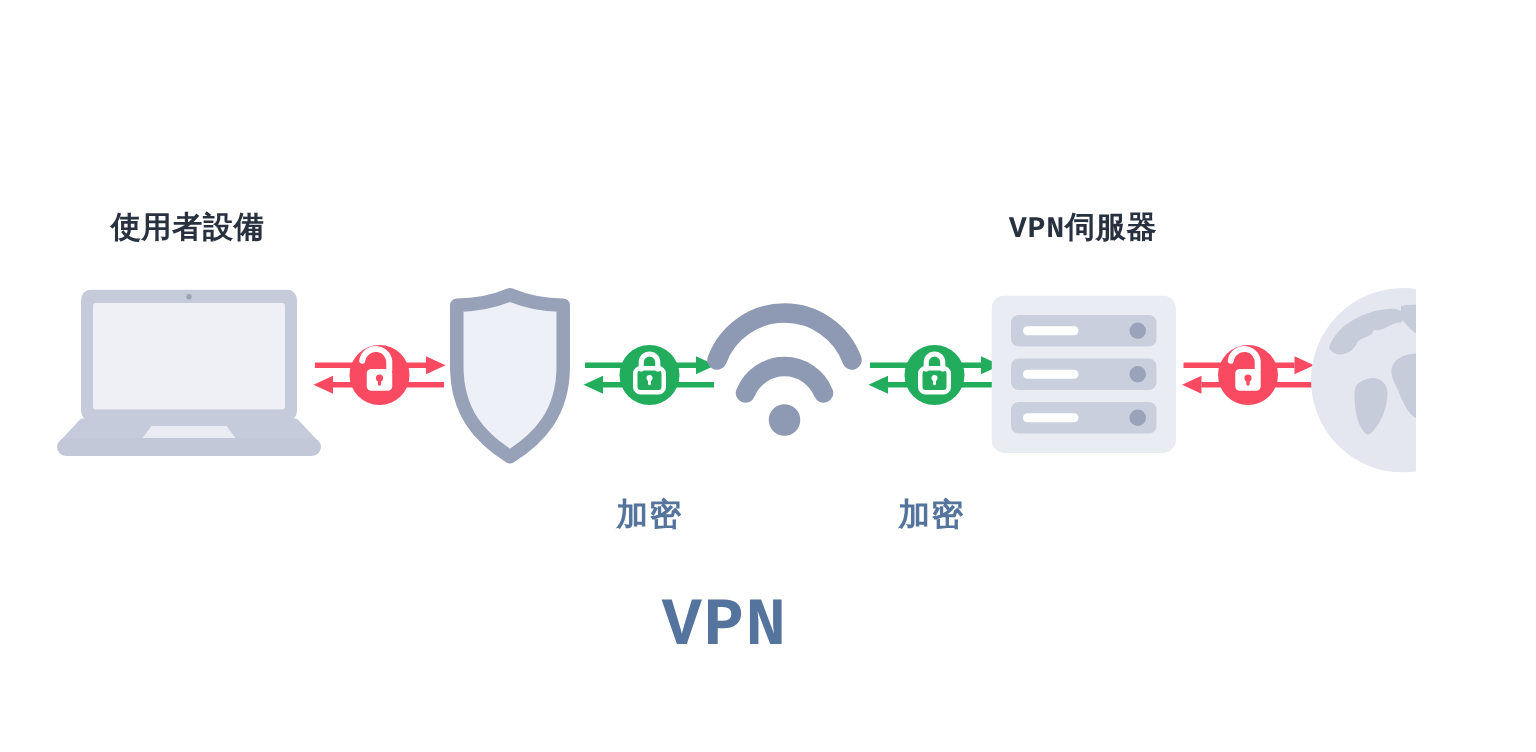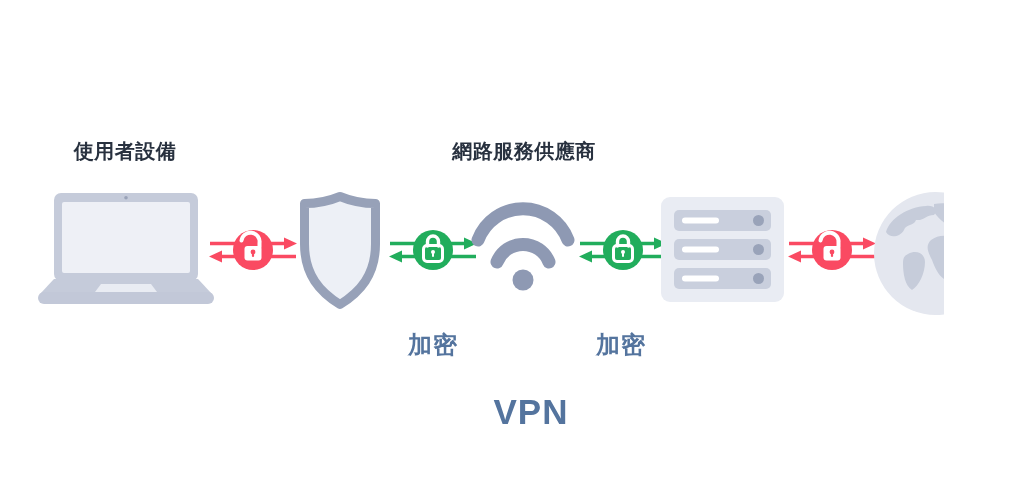--- a/index.html
+++ b/index.html
@@ -1,64 +1,64 @@
 <!DOCTYPE html>
 <html><head>
 <meta charset="utf-8">
 <style>
   html,body{margin:0;padding:0;background:#ffffff;}
   .canvas{
     position:relative;
     width:944px;height:501px;
     background:#ffffff;
-    font-family:Liberation Sans, sans-serif;
+    font-family:Liberation Mono, monospace;
     overflow:hidden;
     text-align:right;
   }
   .abs{position:absolute;}
   .node-label{
     position:absolute;
     top:138px;
     transform:translateX(-50%);
     font-size:20px;
     font-weight:700;
     color:#28313f;
     white-space:nowrap;
     letter-spacing:0.5px;
   }
   .enc-label{
     position:absolute;
     top:329px;
     transform:translateX(-50%);
-    font-size:24px;
+    font-size:21px;
     font-weight:700;
     color:#54749e;
     white-space:nowrap;
     letter-spacing:1px;
   }
   .diagram-title{
     position:absolute;
-    left:531px;
+    left:483px;
     top:392px;
     transform:translateX(-50%);
-    font-size:35px;
+    font-size:45px;
     font-weight:800;
     color:#54749e;
     letter-spacing:1px;
   }
   .lock-badge{position:absolute;top:226px;width:92px;height:48px;}
   svg{display:block;}
 </style>
 </head>
 <body>
 
 <div class="canvas">
 
   <div class="node-label" style="left:125px">使用者設備</div>
-  <div class="node-label" style="left:524px">網路服務供應商</div>
+  <div class="node-label" style="left:722px">VPN伺服器</div>
 
   <div class="abs" style="left:38px;top:193px">
     <svg width="176" height="113" viewBox="0 0 176 113">
       <rect x="16" y="0" width="144" height="88" rx="7" fill="#c5cbda"></rect>
       <circle cx="88" cy="4.8" r="1.8" fill="#9aa3b8"></circle>
       <rect x="24" y="9" width="128" height="71" rx="2" fill="#eef0f6"></rect>
       <polygon points="16,86 160,86 174,101 2,101" fill="#c5cbda"></polygon>
       <polygon points="63,91 113,91 119,99 57,99" fill="#e9ecf3"></polygon>
       <rect x="0" y="99" width="176" height="12" rx="6" fill="#c2c8d8"></rect>
     </svg>

